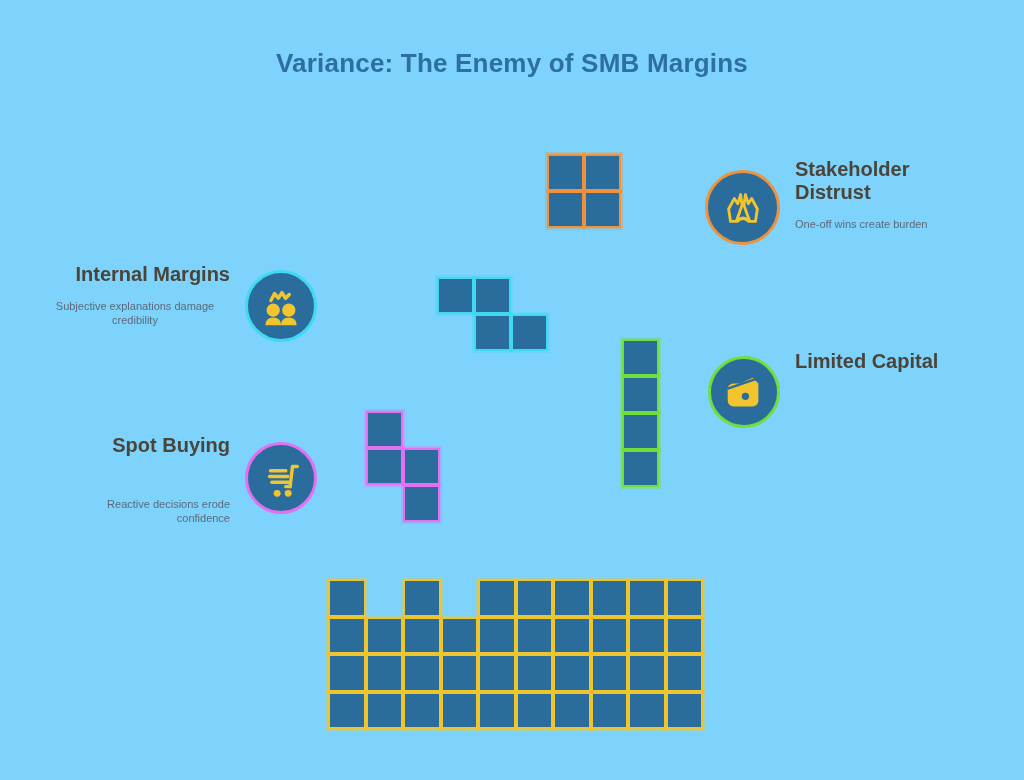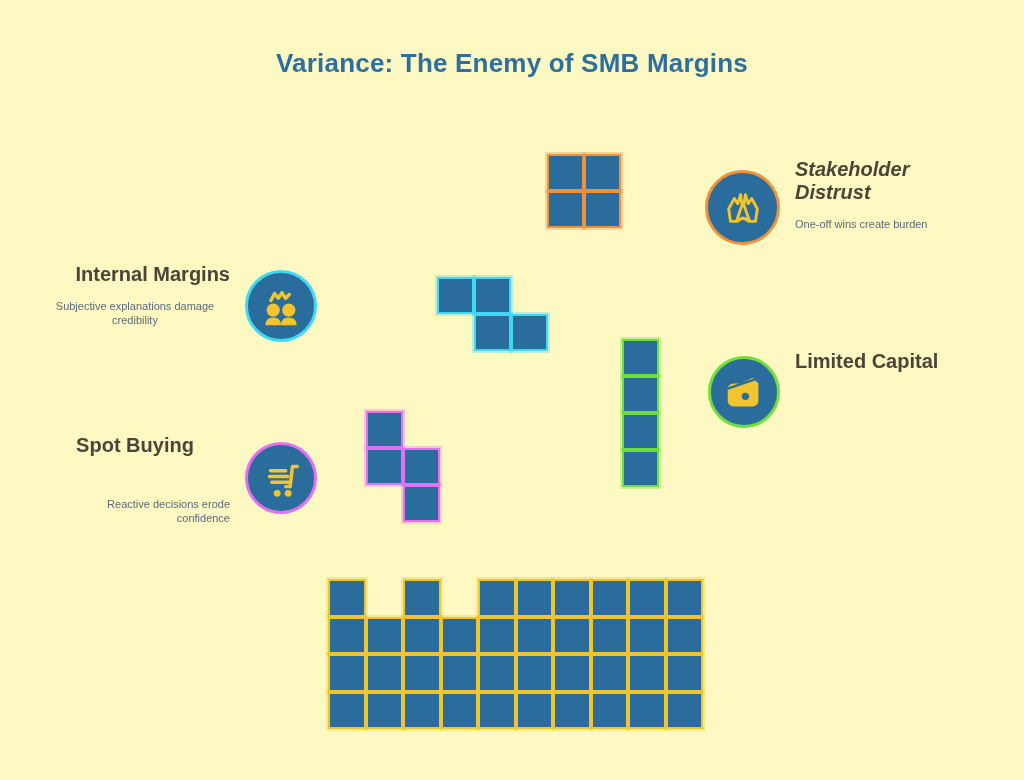--- a/index.html
+++ b/index.html
@@ -49,34 +49,34 @@
   .feature-spot .f-desc{margin-left:auto;width:152px;margin-top:40px;}
   .feature-spot .icon-circle{left:205px;top:8px;width:72px;height:72px;}
 
   
   .piece{position:absolute;}
   .cell{position:absolute;box-sizing:border-box;}
 </style>
 </head>
 <body>
 
-<div class="stage" id="stage" style="background: #fef9c3; --block-fill: #2A6C9C; --icon-glyph: #F2C42E;">
+<div class="stage" id="stage" style="background: #7dd3fc; --block-fill: #2A6C9C; --icon-glyph: #F2C42E;">
 
   <h1 class="title" style="color: rgb(44, 111, 160);">Variance: The Enemy of SMB Margins</h1>
 
   <div class="feature feature-stakeholder">
     <div class="icon-circle" style="background-color: rgb(42, 108, 156); border-color: rgb(240, 145, 59);">
       <svg viewBox="0 0 48 48" width="46" height="46" style="color:var(--icon-glyph)">
         <path d="M11 38 L9 25 L15 14 L18.5 19.5 L21.5 10 L23 21 L19.5 31 L17 38 Z" fill="none" stroke="currentColor" stroke-width="3" stroke-linejoin="round"></path>
         <path d="M37 38 L39 25 L33 14 L29.5 19.5 L26.5 10 L25 21 L28.5 31 L31 38 Z" fill="none" stroke="currentColor" stroke-width="3" stroke-linejoin="round"></path>
         <path d="M18.5 37.5 Q24 32 29.5 37.5" fill="none" stroke="currentColor" stroke-width="3.4" stroke-linecap="round"></path>
       </svg>
     </div>
     <div class="f-text align-left">
-      <h2 class="f-title" style="color: rgb(74, 68, 57); font-style: italic;">Stakeholder Distrust</h2>
+      <h2 class="f-title" style="color: rgb(74, 68, 57);">Stakeholder Distrust</h2>
       <p class="f-desc" style="color: rgb(91, 106, 122);">One-off wins create burden</p>
     </div>
   </div>
 
   <div class="feature feature-internal">
     <div class="f-text align-right">
       <h2 class="f-title" style="color: rgb(74, 68, 57);">Internal Margins</h2>
       <p class="f-desc" style="color: rgb(91, 106, 122);">Subjective explanations damage credibility</p>
     </div>
     <div class="icon-circle" style="background-color: rgb(42, 108, 156); border-color: rgb(63, 217, 244);">
@@ -100,21 +100,21 @@
         <circle cx="25.5" cy="28.5" r="3.8" fill="var(--block-fill)"></circle>
       </svg>
     </div>
     <div class="f-text align-left">
       <h2 class="f-title" style="color: rgb(74, 68, 57);">Limited Capital</h2>
     </div>
   </div>
 
   <div class="feature feature-spot">
     <div class="f-text align-right">
-      <h2 class="f-title" style="color: rgb(74, 68, 57); text-align: center;">Spot Buying</h2>
+      <h2 class="f-title" style="color: rgb(74, 68, 57);">Spot Buying</h2>
       <p class="f-desc" style="color: rgb(91, 106, 122);">Reactive decisions erode confidence</p>
     </div>
     <div class="icon-circle" style="background-color: rgb(42, 108, 156); border-color: rgb(229, 111, 242);">
       <svg viewBox="0 0 48 48" width="46" height="46" style="color:var(--icon-glyph)">
         <g fill="none" stroke="currentColor" stroke-width="3.6" stroke-linecap="round" stroke-linejoin="round">
           <path d="M29 16.5 H13"></path>
           <path d="M31 22.5 H12"></path>
           <path d="M32.5 28.5 H14.5"></path>
           <path d="M33.5 33 L36 12 L41 12"></path>
           <path d="M29 33 H33.5"></path>

